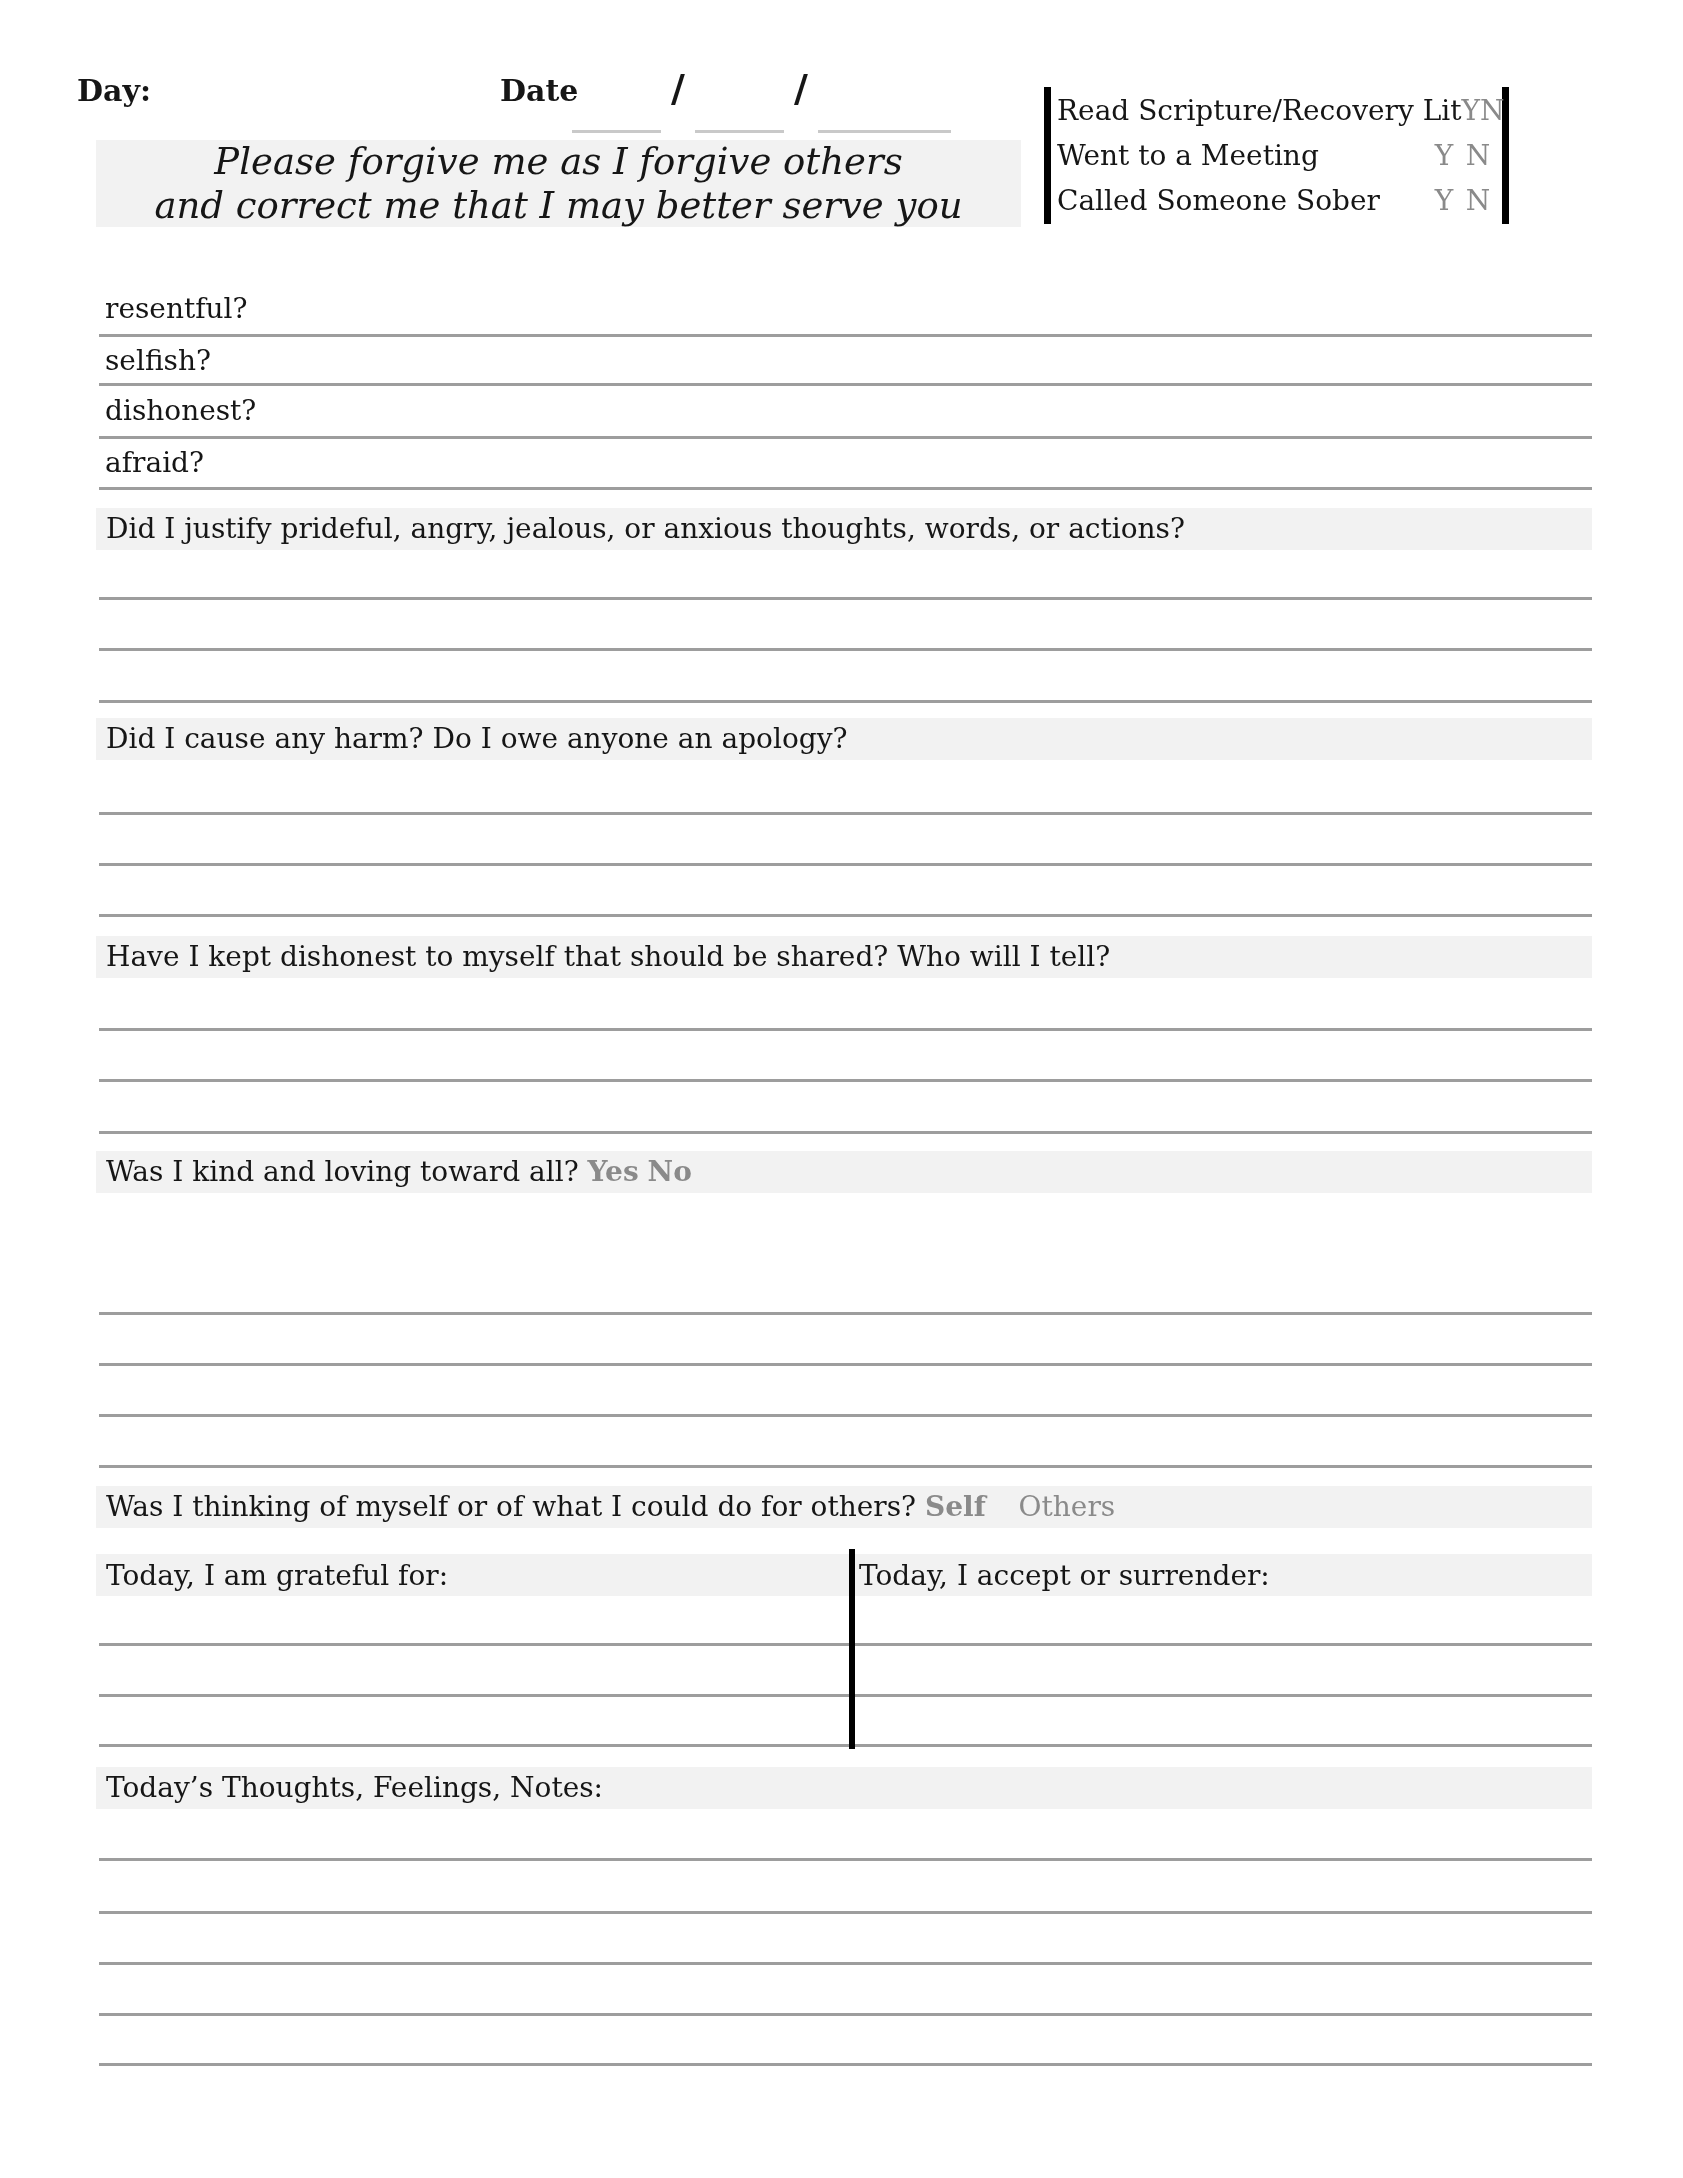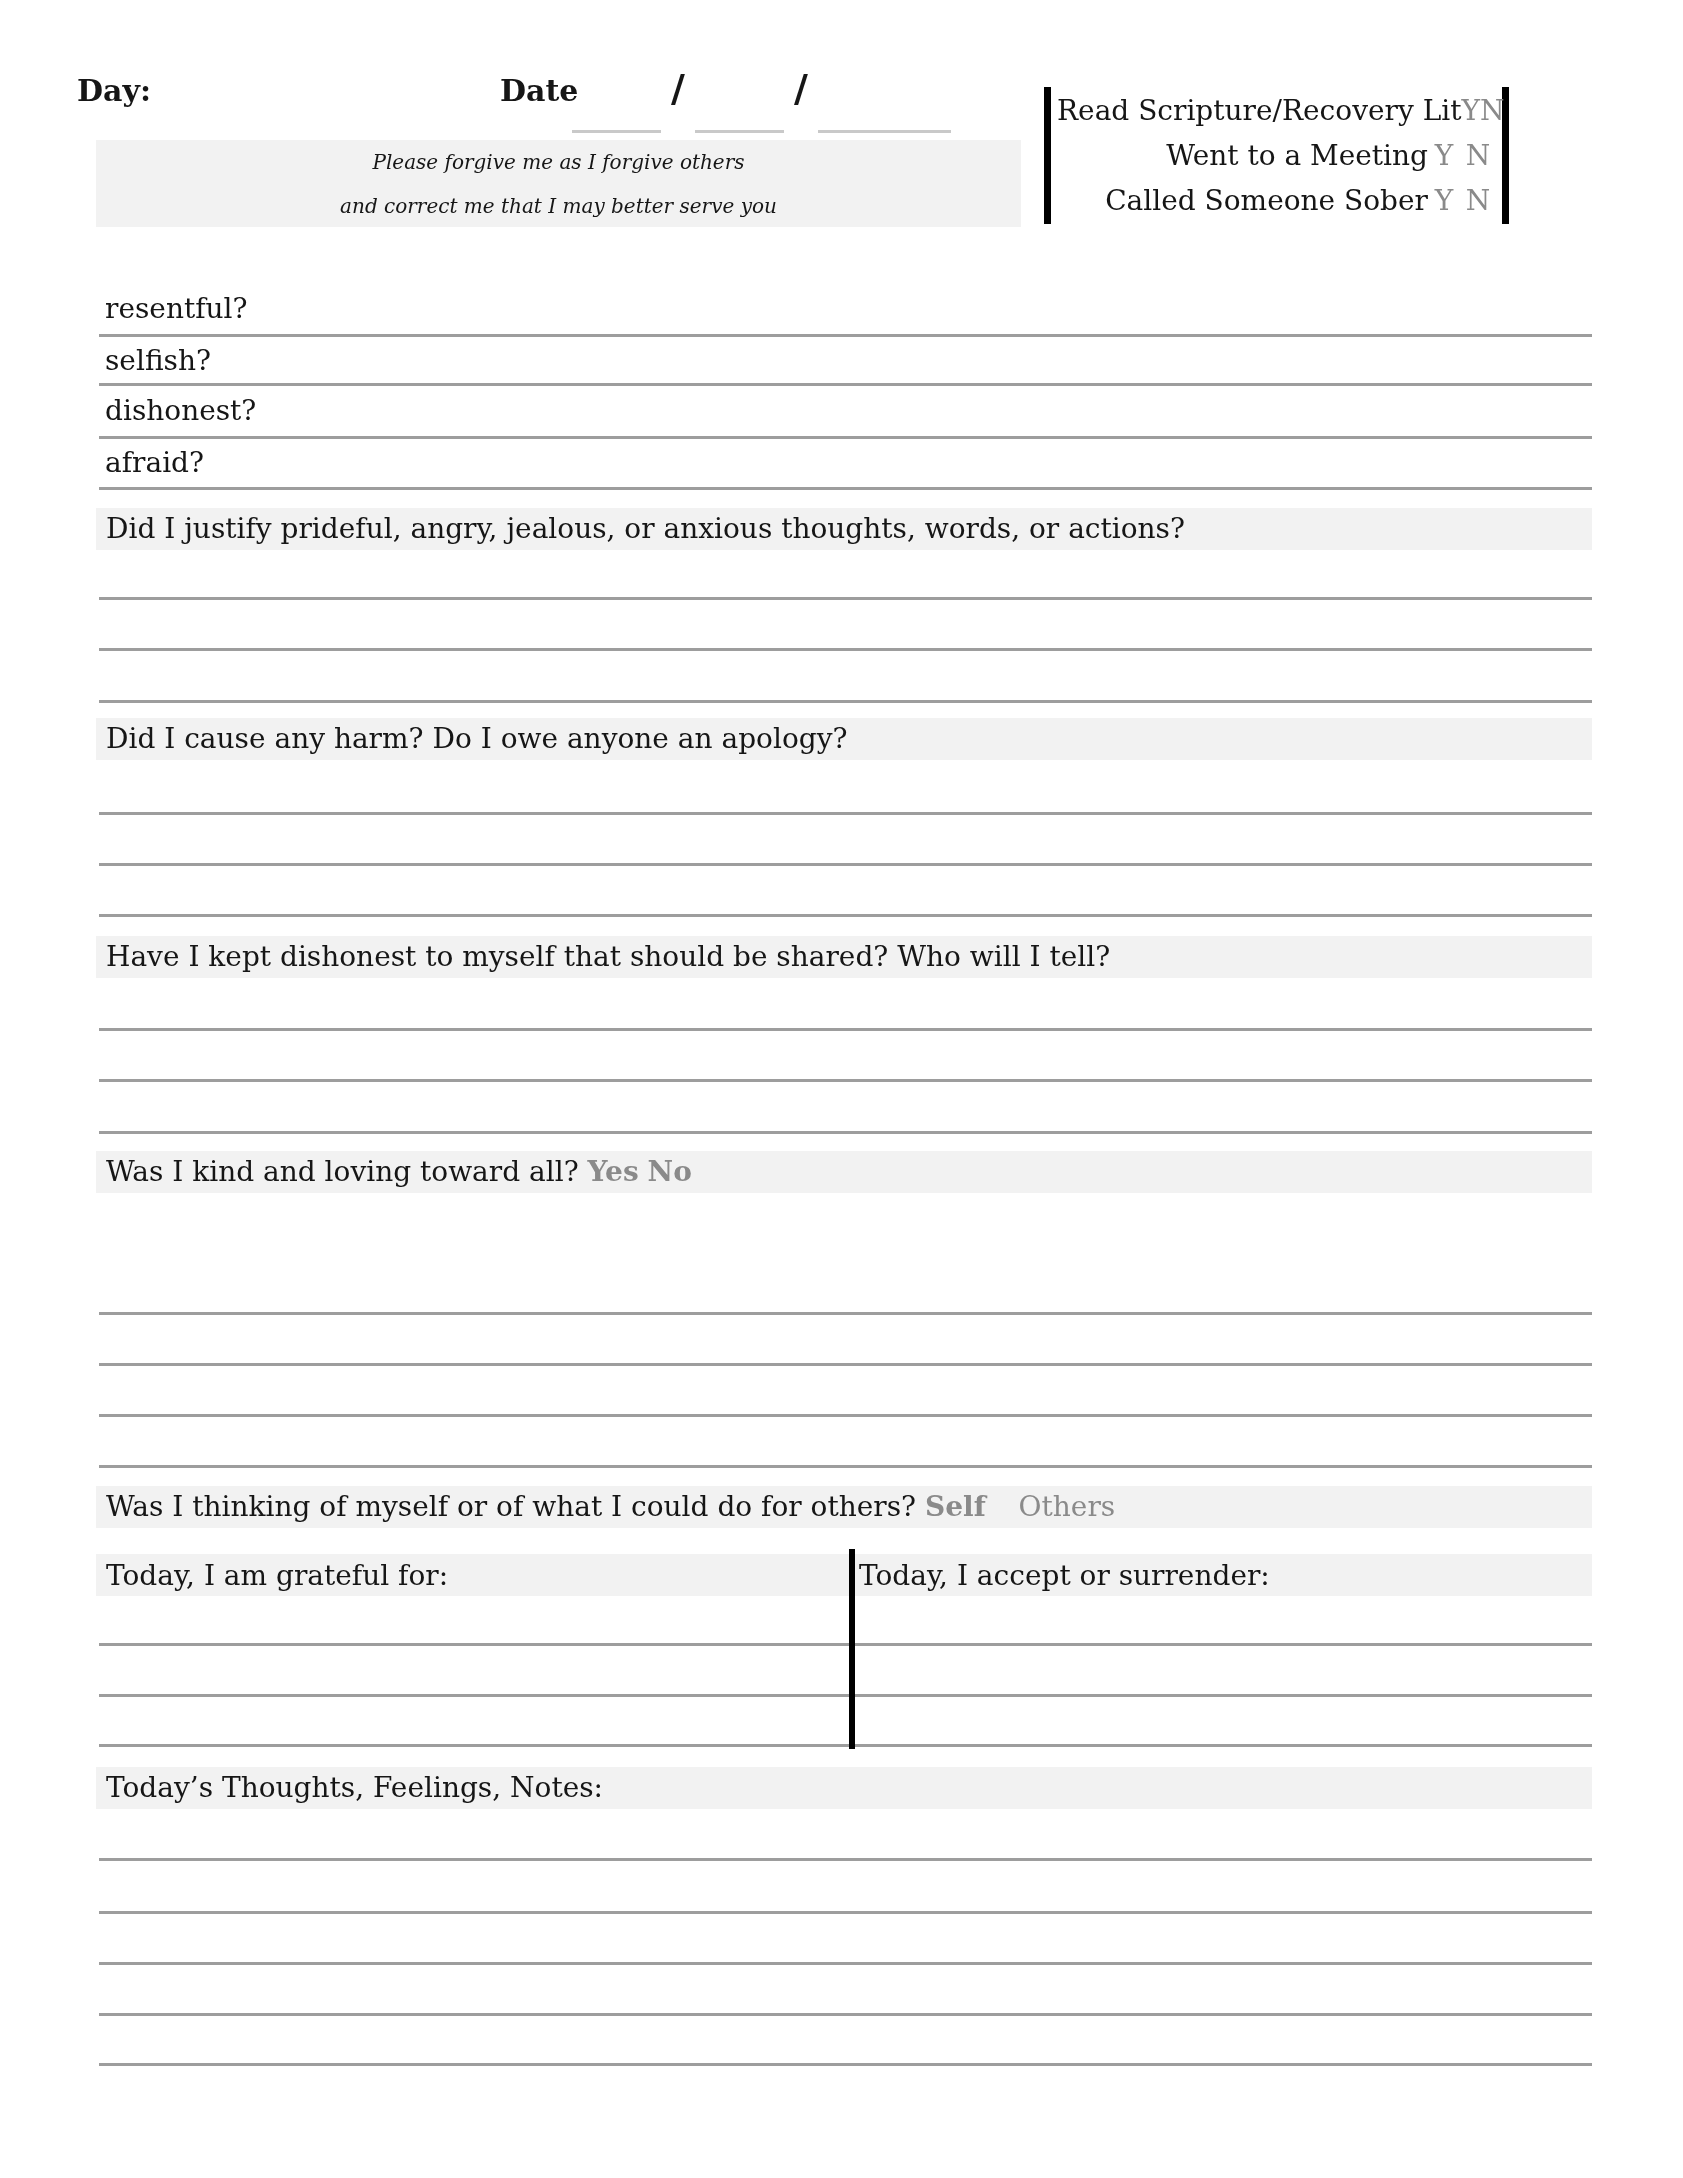--- a/index.html
+++ b/index.html
@@ -21,30 +21,30 @@
   .date-slash{position:absolute;top:65px;font-size:38px;font-weight:bold;}
   .slash1{left:671px;}
   .slash2{left:794px;}
 
   .checklist{
     position:absolute;left:1044px;top:87px;width:465px;box-sizing:border-box;
     border-left:7px solid #000;border-right:7px solid #000;
     padding:1px 6px 1px 6px;
   }
   .cl-row{display:flex;align-items:baseline;font-size:28px;line-height:45px;}
-  .cl-label{flex:1;text-align:right;white-space:nowrap;}
+  .cl-label{flex:1;text-align:left;white-space:nowrap;}
   .cl-row:first-child .cl-label{text-align:left;}
   .cl-y,.cl-n{color:#8a8a8a;text-align:center;}
   .cl-y{width:32px;}
   .cl-n{width:36px;}
 
   .prayer{
     position:absolute;left:96px;top:140px;width:925px;height:87px;
     background:#f2f2f2;text-align:center;font-style:italic;
-    font-size:20px;line-height:44px;
+    font-size:37px;line-height:44px;
   }
 
   
   .band{
     position:absolute;left:96px;width:1496px;height:42px;box-sizing:border-box;
     background:#f2f2f2;font-size:28px;line-height:42px;padding-left:10px;
     white-space:nowrap;
   }
   .option{color:#8a8a8a;}
   .opt-gap{font-weight:bold;}

